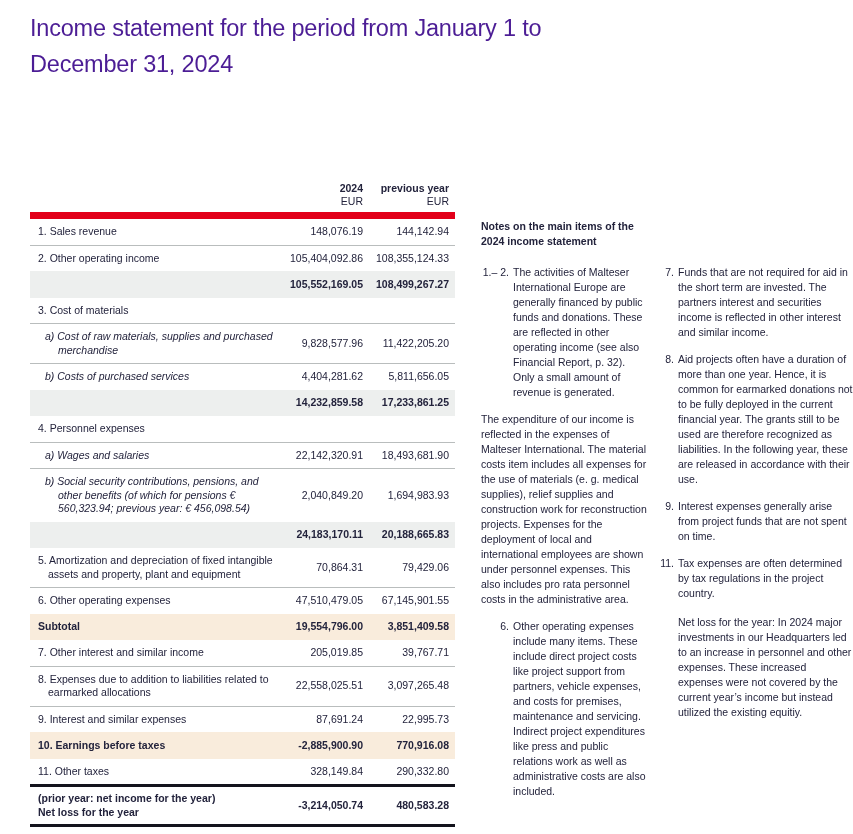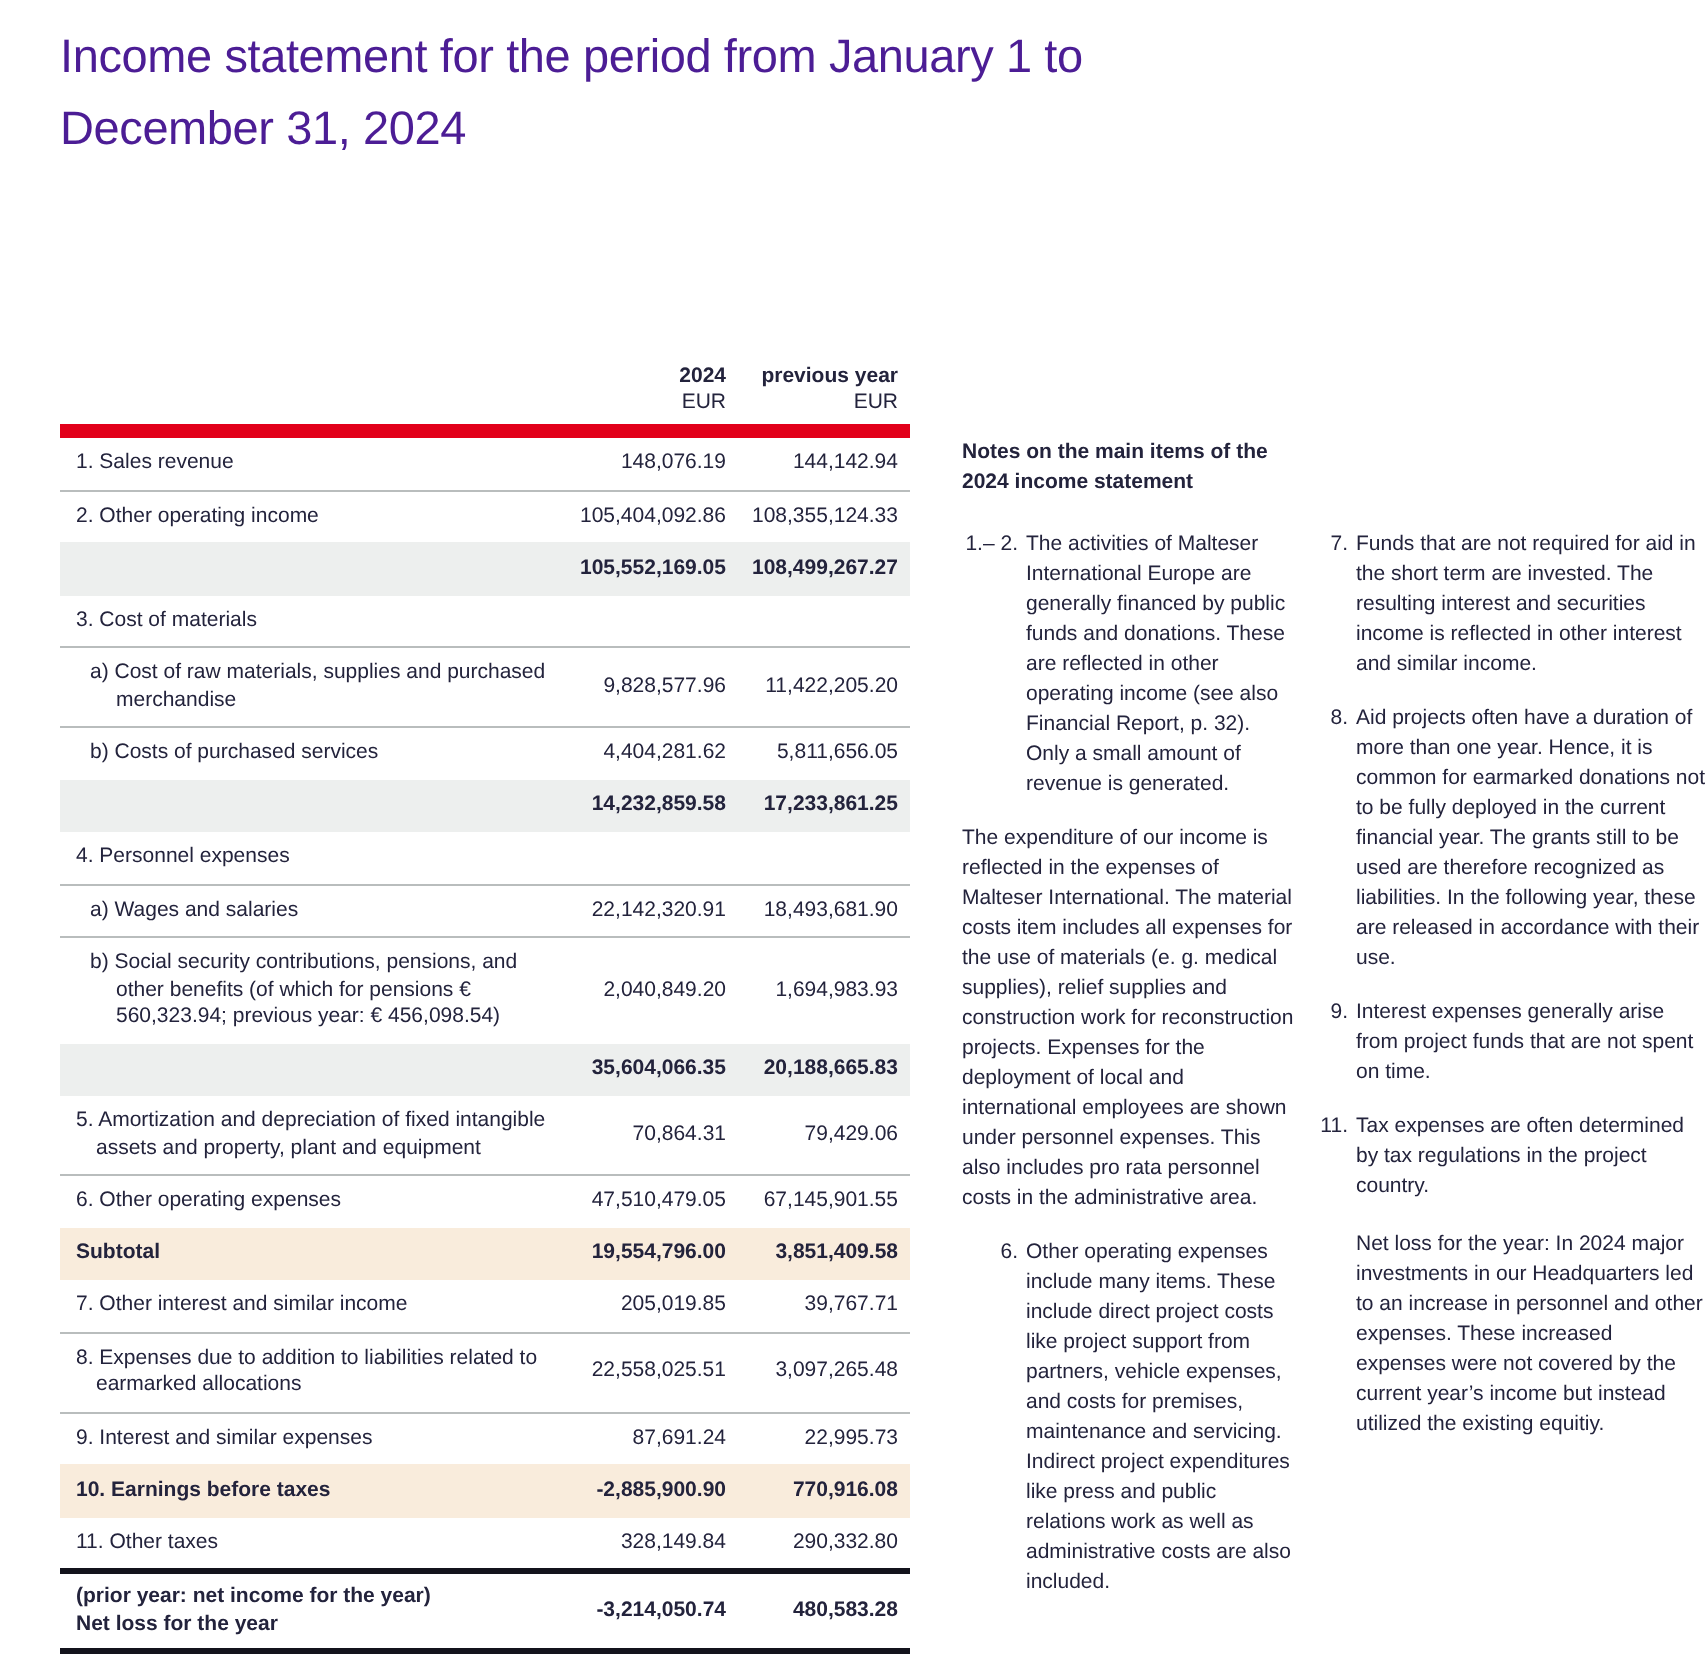--- a/index.html
+++ b/index.html
@@ -31,21 +31,21 @@
 
   .trow {
     display: flex; align-items: center;
     font-size: 10.5px; line-height: 13.5px;
     padding: 6px 0; border-bottom: 1px solid #b9bdbd;
   }
   .trow.nob { border-bottom: none; }
   .lbl { flex: 1; padding-left: 18px; text-indent: -10px; }
   .val { width: 82px; text-align: right; }
   .v2  { width: 92px; padding-right: 6px; }
-  .trow.sub .lbl { padding-left: 28px; text-indent: -13px; }
+  .trow.sub .lbl { padding-left: 28px; text-indent: -13px; font-style: italic; }
   .trow.gray  { background: #edefee; border-bottom: none; padding: 6.5px 0; }
   .trow.gray .val { font-weight: 700; }
   .trow.peach { background: #f9ecdc; border-bottom: none; padding: 6.5px 0; font-weight: 700; }
   .trow.net {
     border-top: 3px solid #13131c; border-bottom: 3px solid #13131c;
     font-weight: 700; padding: 5px 0;
   }
   .trow.net .lbl { text-indent: 0; padding-left: 8px; }
   .l2 { display: block; }
 
@@ -140,21 +140,21 @@
       </div>
 
       <div class="trow sub nob">
         <div class="lbl">b) Social security contributions, pensions, and other benefits (of which for pensions € 560,323.94; previous year: € 456,098.54)</div>
         <div class="val">2,040,849.20</div>
         <div class="val v2">1,694,983.93</div>
       </div>
 
       <div class="trow gray">
         <div class="lbl"></div>
-        <div class="val">35,604,066.35</div>
+        <div class="val">24,183,170.11</div>
         <div class="val v2">20,188,665.83</div>
       </div>
 
       <div class="trow">
         <div class="lbl">5. Amortization and depreciation of fixed intangible assets and property, plant and equipment</div>
         <div class="val">70,864.31</div>
         <div class="val v2">79,429.06</div>
       </div>
 
       <div class="trow nob">
@@ -227,21 +227,21 @@
         <div class="npara">
           <span class="num">6.</span>
           <span class="ntext">Other operating expenses include many items. These include direct project costs like project support from partners, vehicle expenses, and costs for premises, maintenance and servicing. Indirect project expenditures like press and public relations work as well as administrative costs are also included.</span>
         </div>
       </div>
 
       <div class="ncol2">
 
         <div class="npara">
           <span class="num">7.</span>
-          <span class="ntext">Funds that are not required for aid in the short term are invested. The resulting interest and securities income is reflected in other interest and similar income.</span>
+          <span class="ntext">Funds that are not required for aid in the short term are invested. The partners interest and securities income is reflected in other interest and similar income.</span>
         </div>
 
         <div class="npara">
           <span class="num">8.</span>
           <span class="ntext">Aid projects often have a duration of more than one year. Hence, it is common for earmarked donations not to be fully deployed in the current financial year. The grants still to be used are therefore recognized as liabilities. In the following year, these are released in accordance with their use.</span>
         </div>
 
         <div class="npara">
           <span class="num">9.</span>
           <span class="ntext">Interest expenses generally arise from project funds that are not spent on time.</span>

